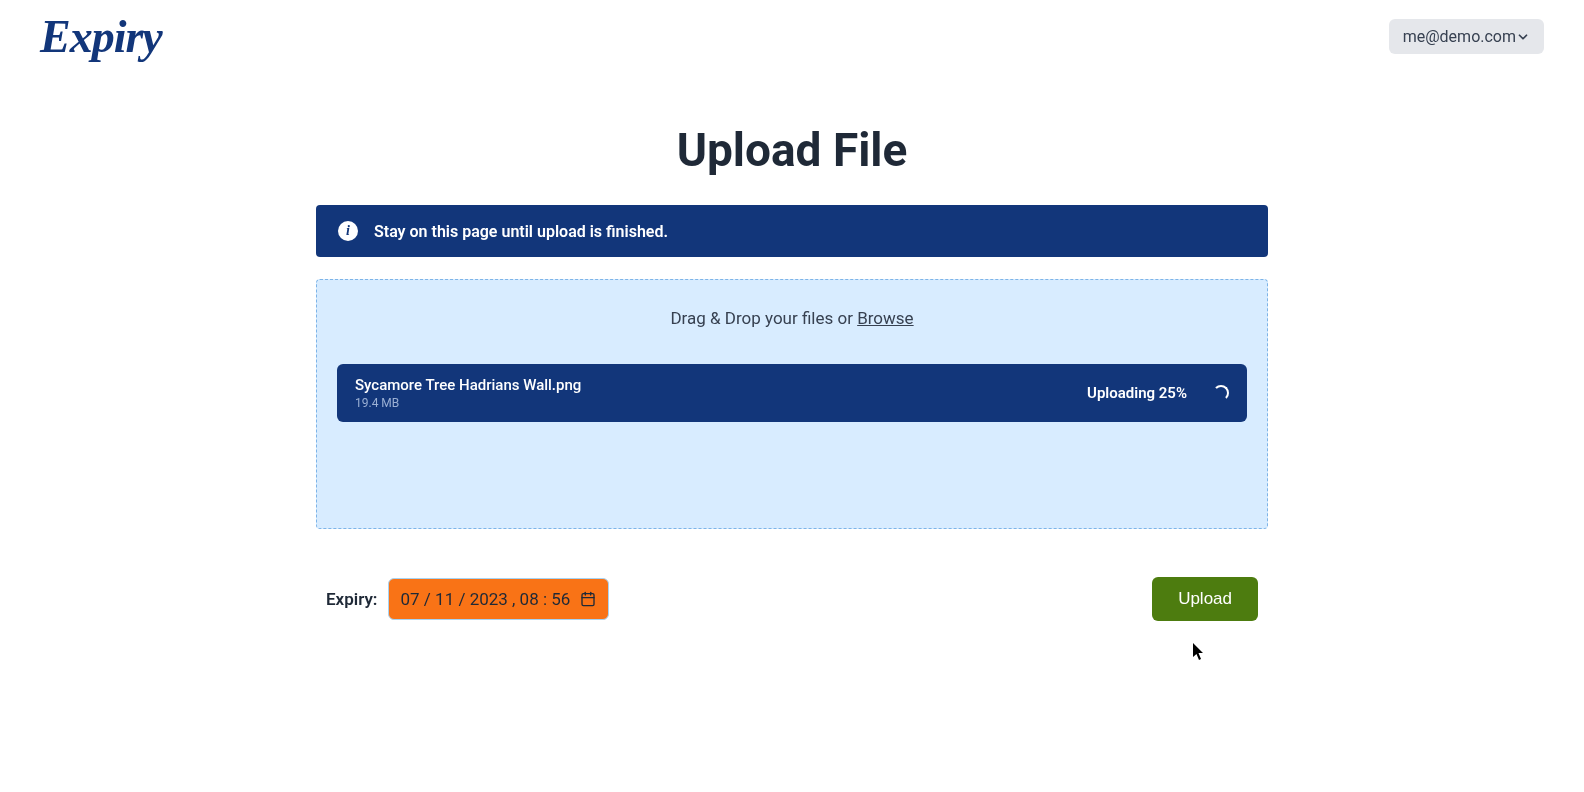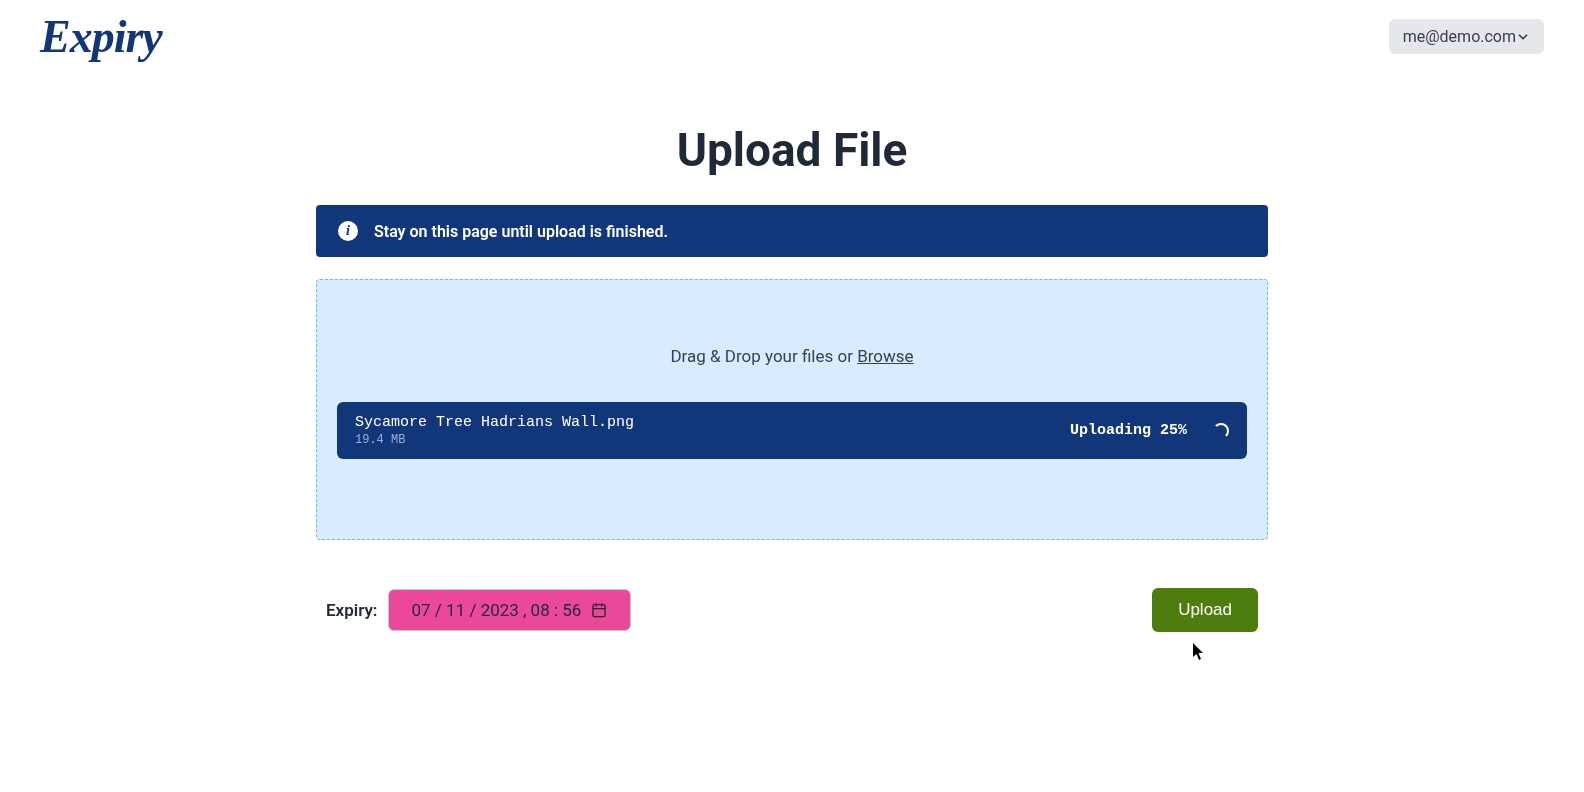--- a/index.html
+++ b/index.html
@@ -84,35 +84,33 @@
       border: 1px dashed #7db4e8;
       border-radius: 4px;
       padding: 28px 20px 80px 20px;
       min-height: 250px;
     }
     .dropzone-text {
       text-align: center;
       font-size: 17px;
       color: #374151;
       margin-bottom: 36px;
-      margin-top: 38px;
     }
     .dropzone-text .browse-link {
       text-decoration: underline;
       cursor: pointer;
     }
     .file-item {
       background: #12367a;
       color: #ffffff;
       border-radius: 6px;
       padding: 12px 18px;
       display: flex;
       align-items: center;
       justify-content: space-between;
-      font-family: Liberation Mono, monospace;
     }
     .file-left {
       display: flex;
       flex-direction: column;
     }
     .file-name {
       font-size: 15px;
       font-weight: 500;
     }
     .file-size {
@@ -153,24 +151,24 @@
       display: flex;
       align-items: center;
       gap: 10px;
     }
     .expiry-label {
       font-size: 17px;
       font-weight: 600;
       color: #1f2937;
     }
     .expiry-input {
-      background: #ec4899;
+      background: #f97316;
       border: 1px solid #a7d3f2;
       border-radius: 6px;
-      padding: 10px 23px;
+      padding: 10px 12px;
       font-size: 17px;
       color: #1f2937;
       display: flex;
       align-items: center;
       gap: 10px;
       cursor: pointer;
     }
     .calendar-icon {
       display: inline-flex;
     }

